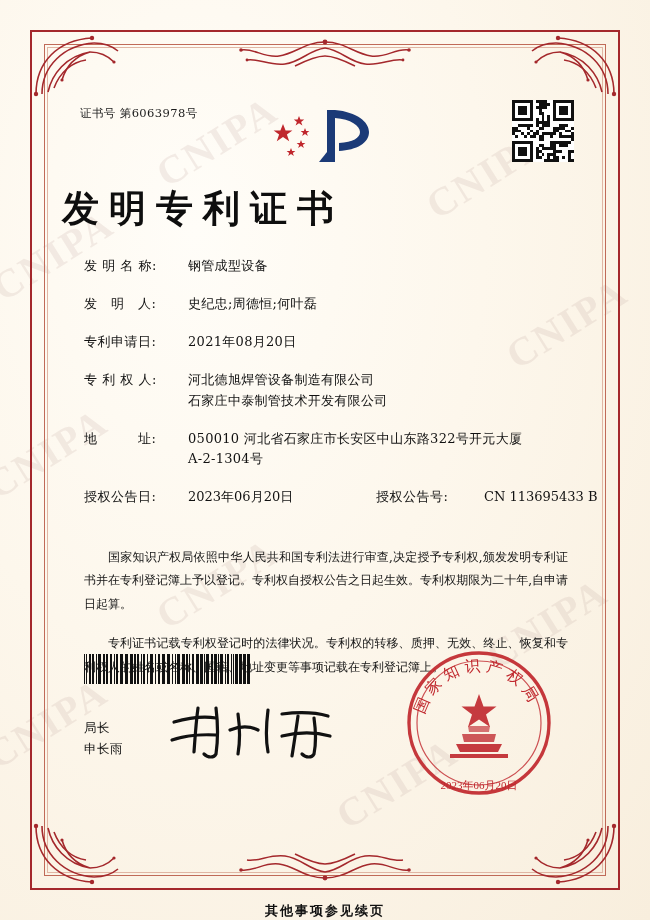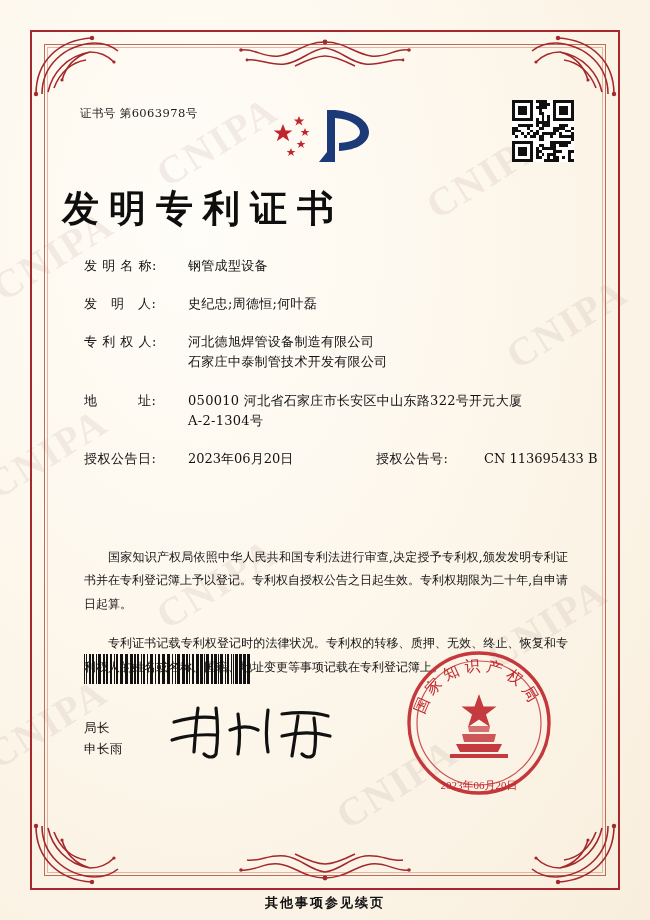--- a/index.html
+++ b/index.html
@@ -253,21 +253,21 @@
     position: absolute;
     left: 0; right: 0;
     bottom: 46px;
     text-align: center;
     font-size: 11.5px;
     color: #151515;
   }
   .footer-note {
     position: absolute;
     left: 0; right: 0;
-    bottom: 8px;
+    bottom: 0;
     text-align: center;
     font-size: 13px;
     font-weight: bold;
     color: #111;
     letter-spacing: 2px;
   }
 </style>
 </head>
 <body>
 
@@ -872,20 +872,24 @@
         <div class="label">发 明 名 称:</div>
         <div class="val">钢管成型设备</div>
       </div>
 
       <div class="row">
         <div class="label">发　明　人:</div>
         <div class="val">史纪忠;周德恒;何叶磊</div>
       </div>
 
 
+      <div class="row">
+        <div class="label">专利申请日:</div>
+        <div class="val">2021年08月20日</div>
+      </div>
 
       <div class="row">
         <div class="label">专 利 权 人:</div>
         <div class="val">
           <div class="line">河北德旭焊管设备制造有限公司</div>
           <div class="line">石家庄中泰制管技术开发有限公司</div>
         </div>
       </div>
 
       <div class="row">

